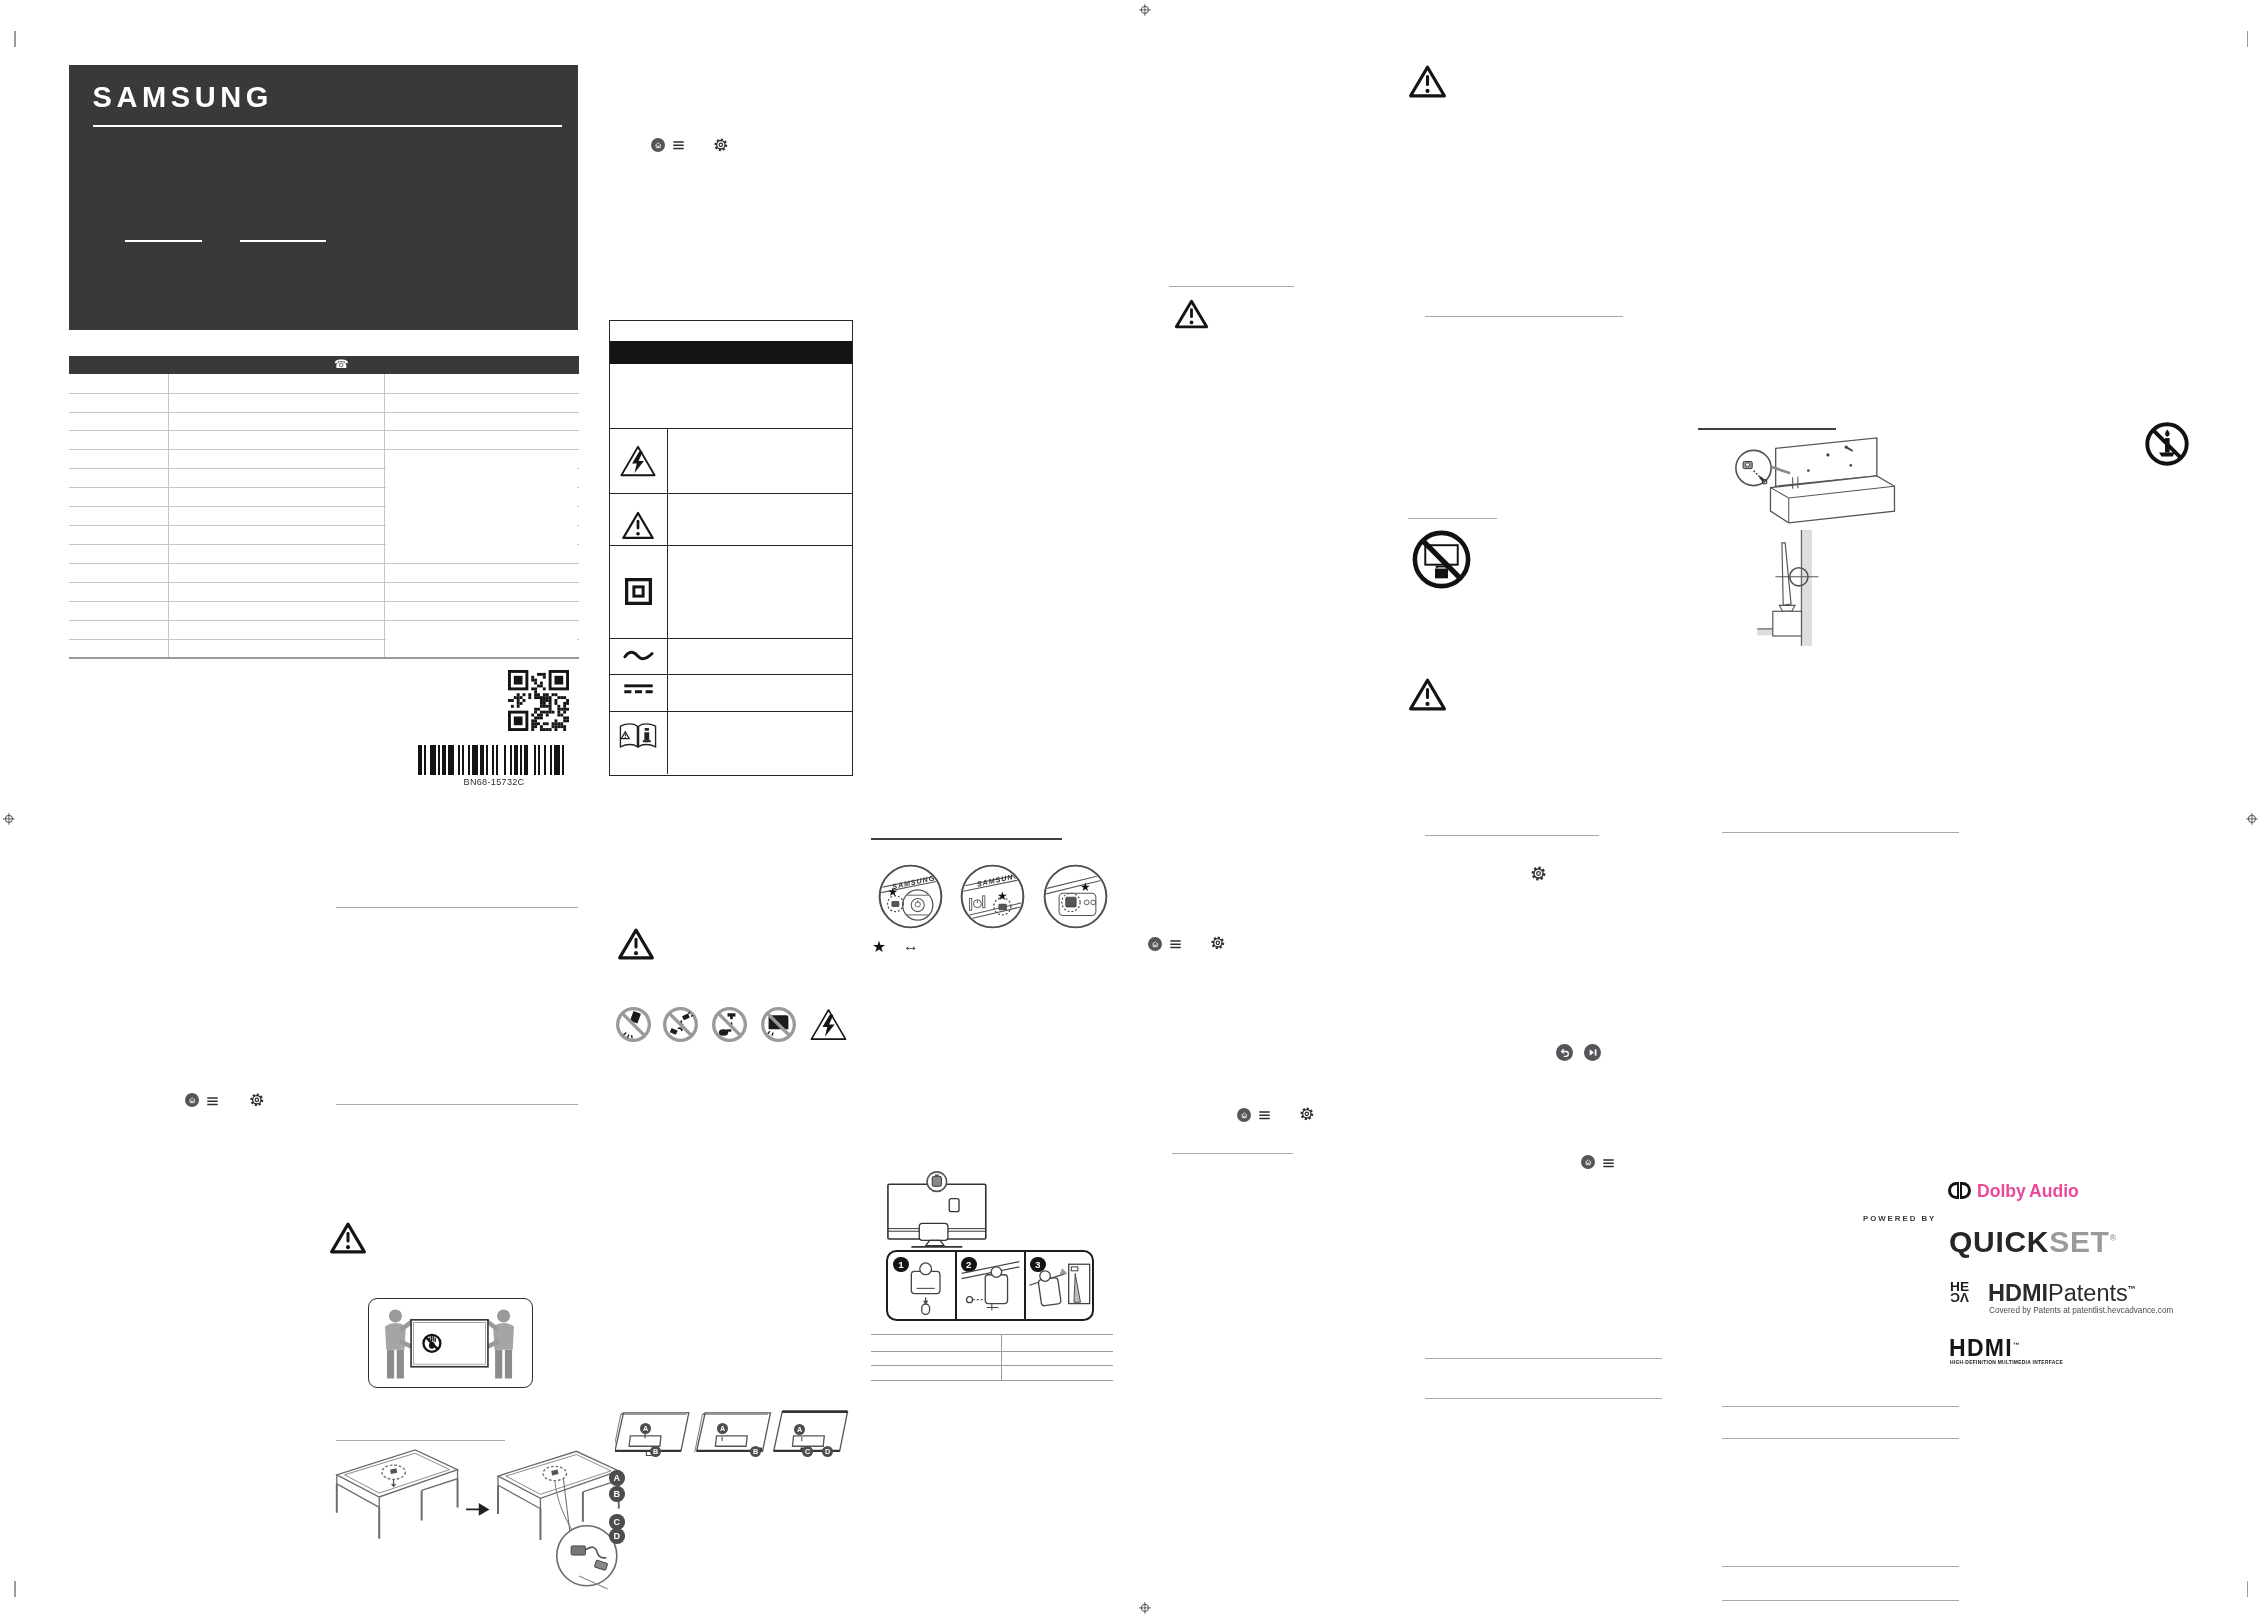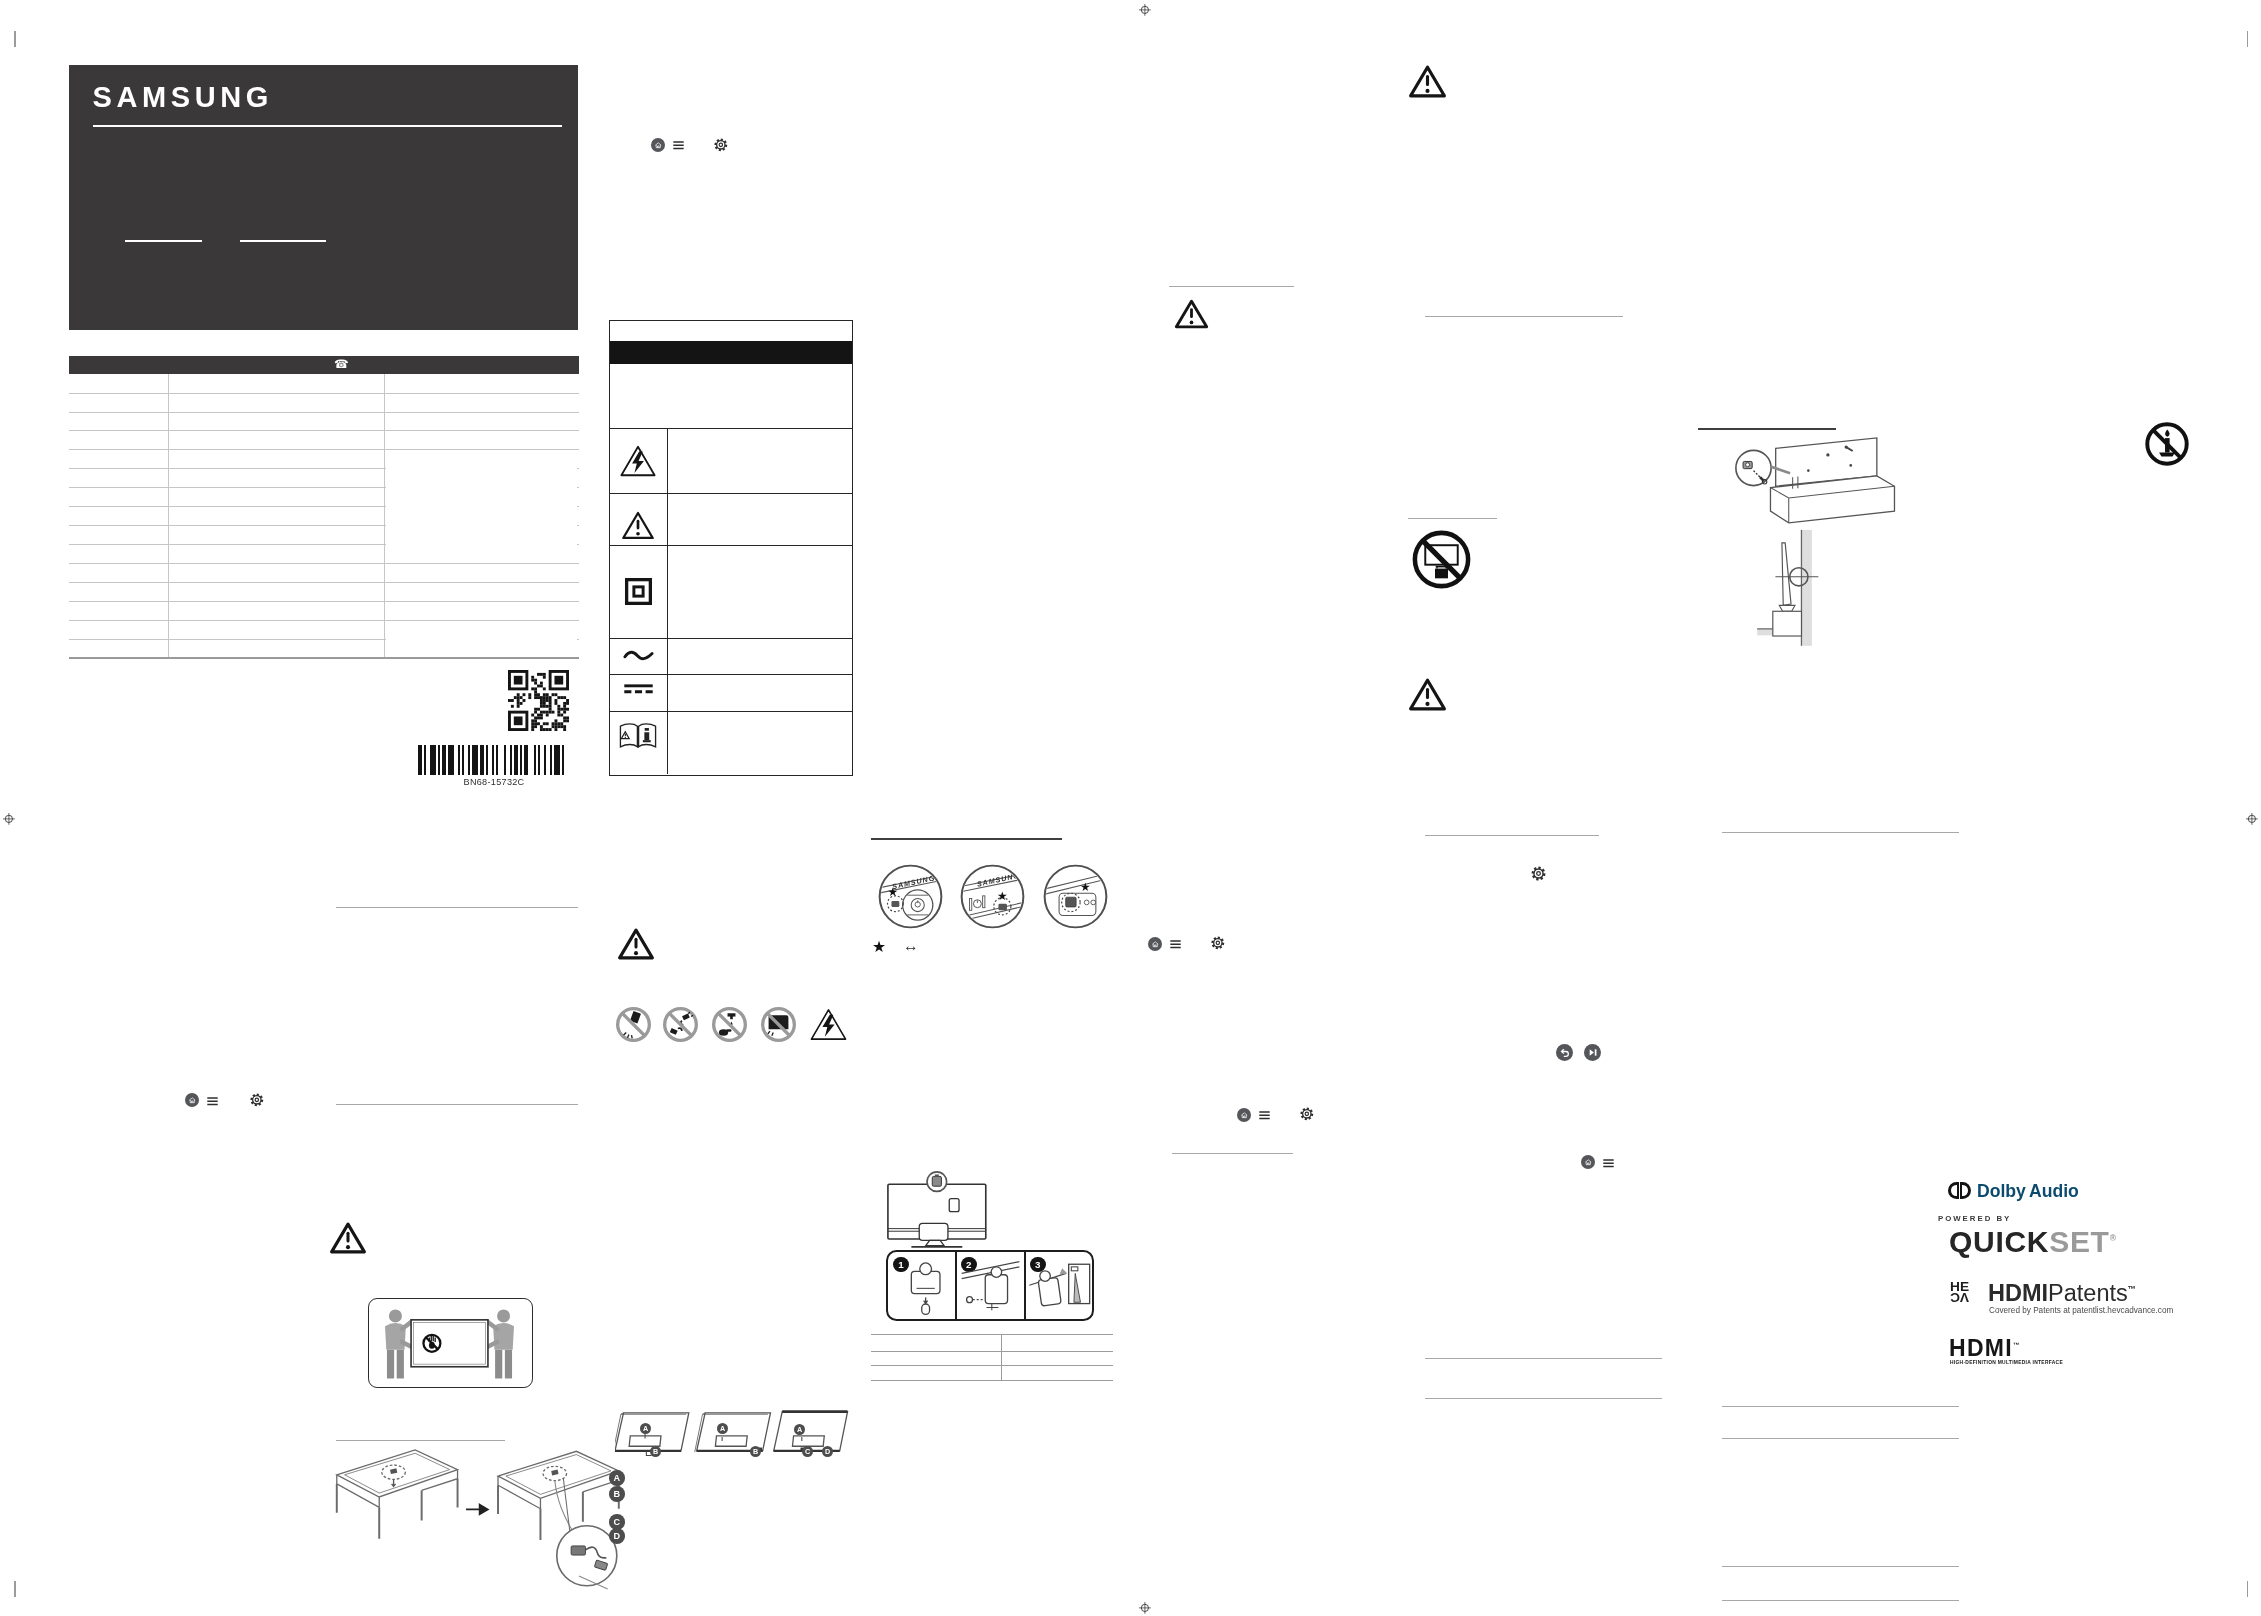--- a/index.html
+++ b/index.html
@@ -36,21 +36,21 @@
   
   .poweredby{position:absolute;font-size:7.8px;font-weight:bold;letter-spacing:2px;color:#3a3a3a;}
   .quickset{position:absolute;font-size:30px;font-weight:800;letter-spacing:0.7px;color:#262626;text-align:right;}
   .quickset .lt{color:#9a9a9a;}
   .sup{font-size:8.5px;vertical-align:super;font-weight:bold;}
   .hevcstack{position:absolute;font-size:13.7px;line-height:0.82;font-weight:900;color:#1d1d1d;letter-spacing:0px;}
   .hevcword{position:absolute;font-size:23.5px;color:#2b2b2b;}
   .hevccap{position:absolute;font-size:8.2px;color:#4a4a4a;}
   .hdmi{position:absolute;font-size:23px;font-weight:900;letter-spacing:1.3px;color:#161616;}
   .hdmicap{position:absolute;font-size:4.9px;font-weight:bold;letter-spacing:0.3px;color:#161616;}
-  .dolbytxt{position:absolute;font-size:17.6px;color:#0c4a6e;}
+  .dolbytxt{position:absolute;font-size:17.6px;color:#ec4899;}
   .tick{position:absolute;background:#9b9b9b;}
 </style>
 </head>
 <body>
 
 <div class="sheet">
 
   <svg class="abs" style="left:1139px;top:3.9px" width="11.8" height="11.8" viewBox="0 0 18 18">
       <circle cx="9" cy="9" r="5.5" fill="none" stroke="#3c3c3c" stroke-width="1.4"></circle>
       <path d="M9 0v18M0 9h18" stroke="#3c3c3c" stroke-width="1.2"></path>
@@ -714,21 +714,21 @@
 
   <div class="abs" style="left:1948px;top:1180px;width:170px;height:22px;">
     <span style="position:absolute;left:0;top:2px;width:11px;height:17px;background:#131313;border-radius:8.5px 0 0 8.5px;"></span>
     <span style="position:absolute;left:3.3px;top:5.2px;width:5.9px;height:10.5px;background:#fff;border-radius:5.2px 0 0 5.2px;"></span>
     <span style="position:absolute;left:12.4px;top:2px;width:11px;height:17px;background:#131313;border-radius:0 8.5px 8.5px 0;"></span>
     <span style="position:absolute;left:14.4px;top:5.2px;width:5.9px;height:10.5px;background:#fff;border-radius:0 5.2px 5.2px 0;"></span>
     <span class="dolbytxt" style="left:29px;top:0.7px;font-weight:bold;">Dolby</span>
     <span class="dolbytxt" style="left:81px;top:0.7px;font-weight:bold;">Audio</span>
   </div>
 
-  <div class="poweredby" style="left:1938px;top:1214px;">POWERED BY</div>
+  <div class="poweredby" style="left:1863px;top:1214px;">POWERED BY</div>
   <div class="quickset" style="left:1949px;top:1225px;">
     <span>QUICK</span><span class="lt">SET</span><span class="sup" style="color:#9a9a9a;">®</span>
   </div>
 
   <div class="hevcstack" style="left:1950px;top:1281px;">
     <div>HE</div>
     <div style="transform:scaleY(-1) scaleX(-1);">VC</div>
   </div>
   <div class="hevcword" style="left:1988px;top:1280px;">
     <span style="font-weight:900;">HDMI</span><span style="font-weight:300;">Patents</span><span class="sup">™</span>

